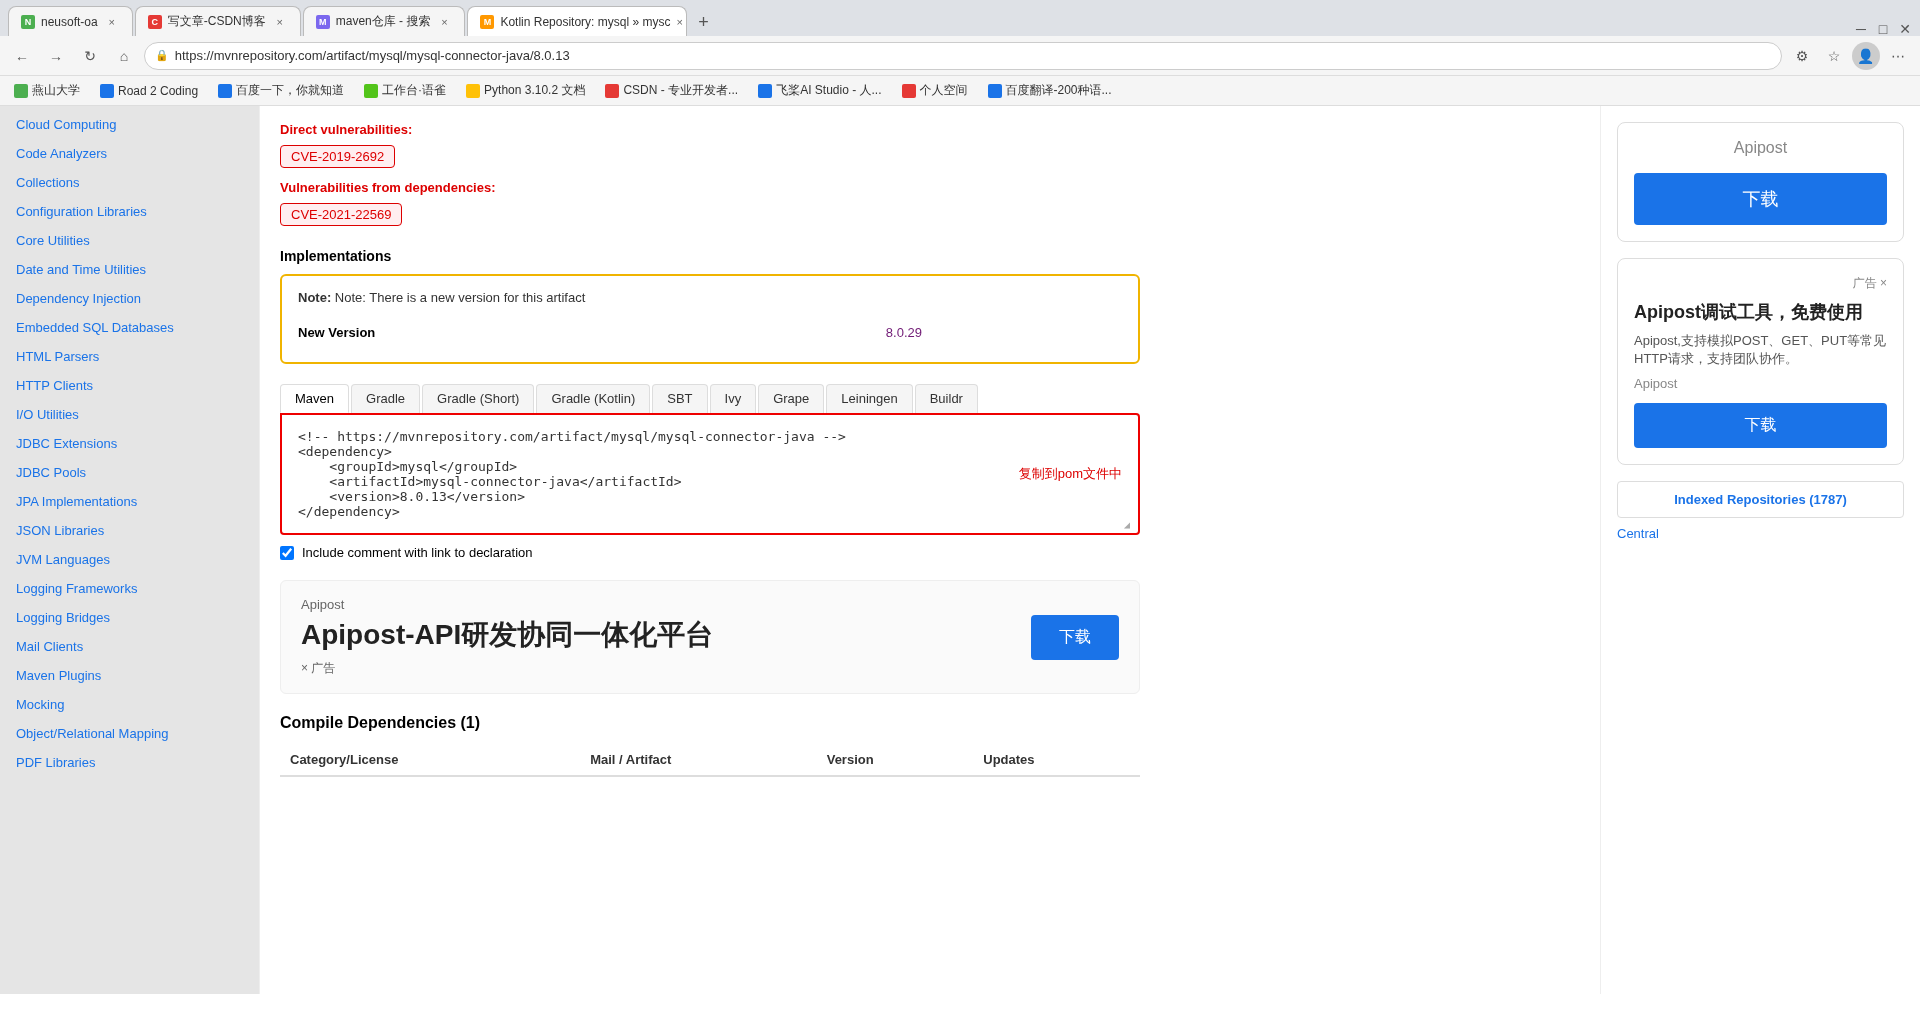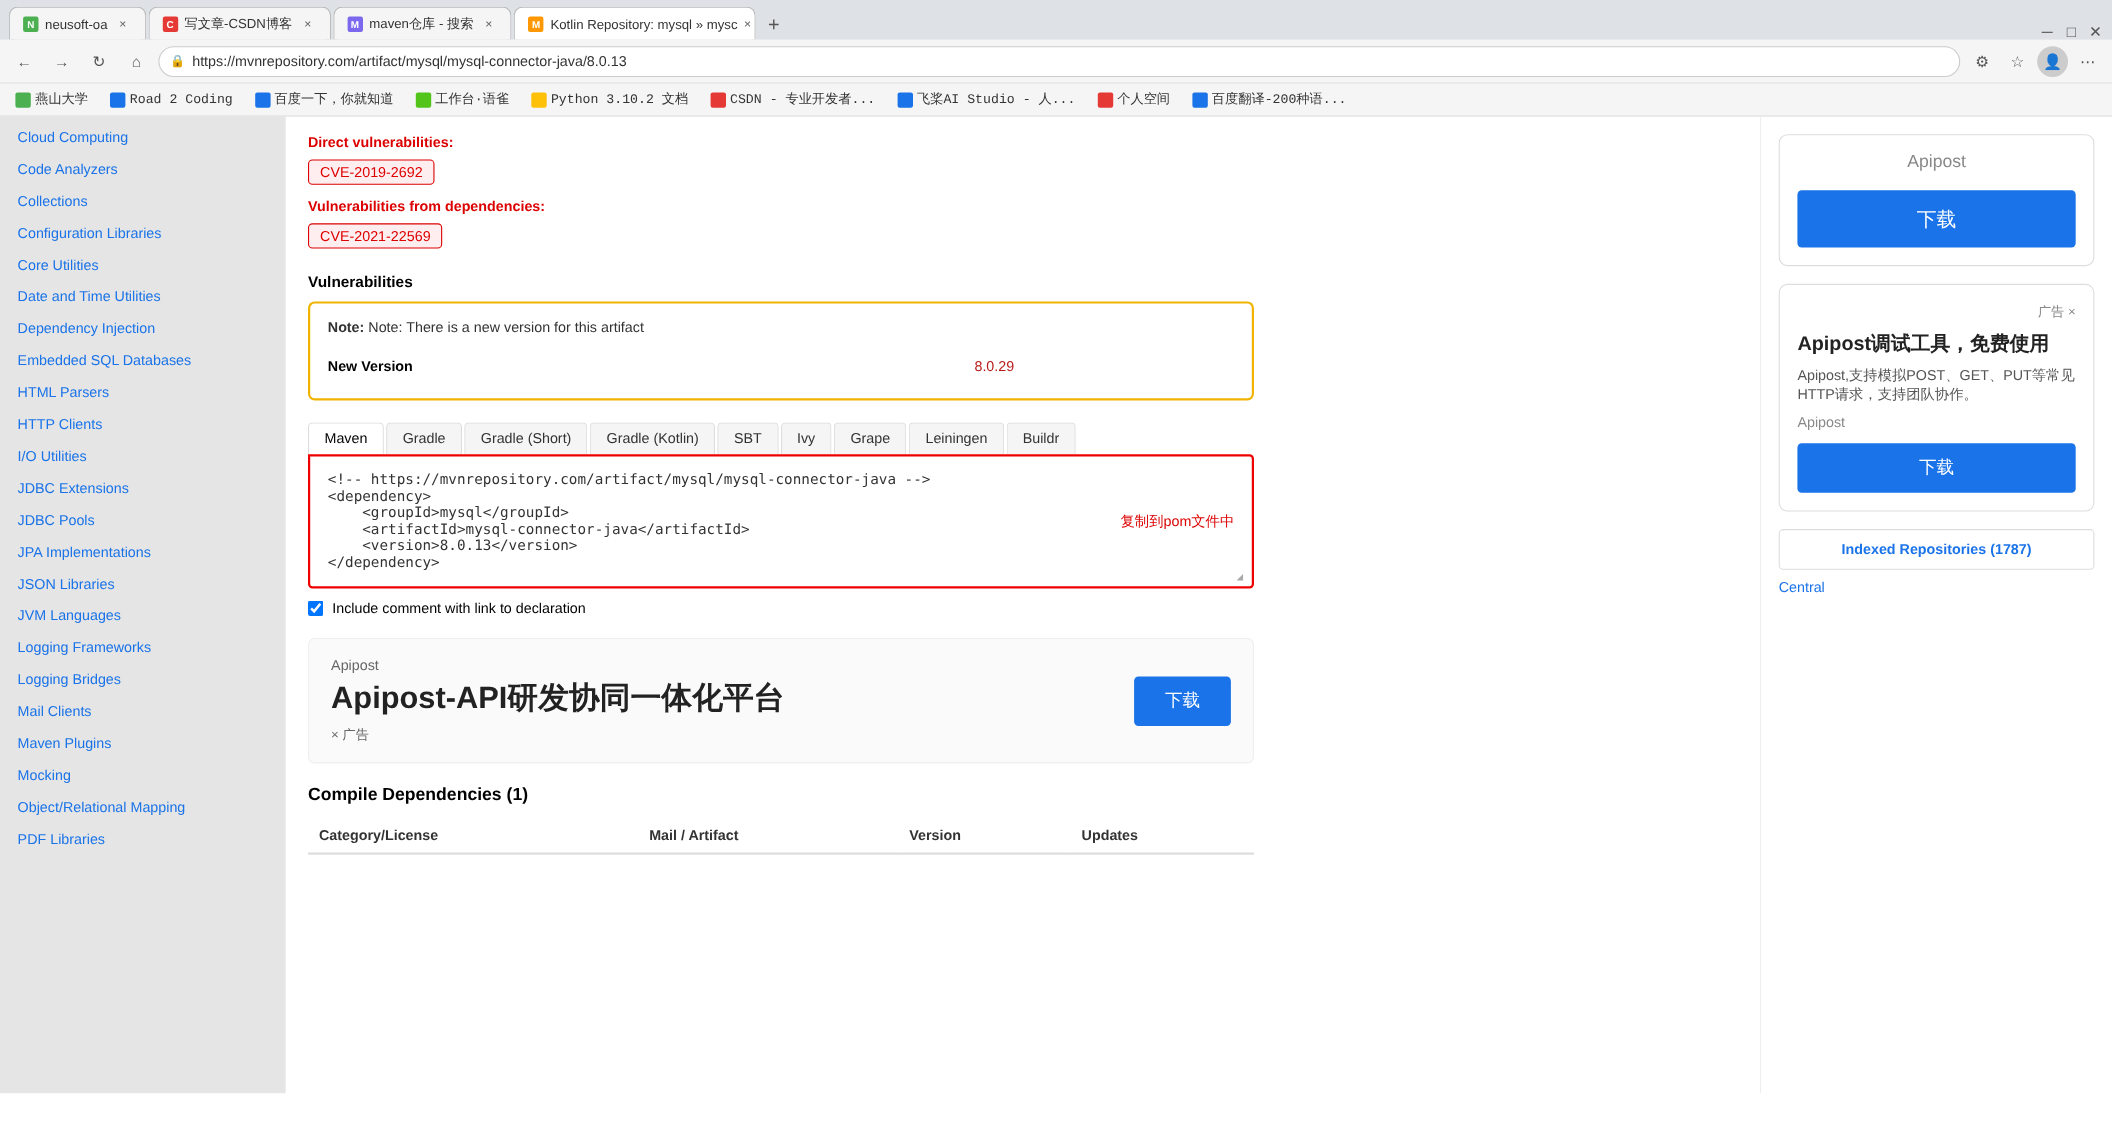--- a/index.html
+++ b/index.html
@@ -15,21 +15,21 @@
     .new-tab-btn { width: 28px; height: 28px; border-radius: 50%; display: flex; align-items: center; justify-content: center; font-size: 18px; color: #555; cursor: pointer; }
     .window-controls { margin-left: auto; display: flex; gap: 8px; align-items: center; }
     .win-btn { width: 14px; height: 14px; border-radius: 50%; display: flex; align-items: center; justify-content: center; font-size: 10px; cursor: pointer; }
 
     .nav-bar { display: flex; align-items: center; height: 40px; background: #f5f5f5; padding: 0 8px; gap: 6px; border-bottom: 1px solid #ddd; }
     .nav-btn { width: 28px; height: 28px; border-radius: 50%; display: flex; align-items: center; justify-content: center; font-size: 14px; color: #555; cursor: pointer; }
     .address-bar { flex: 1; height: 28px; border: 1px solid #ccc; border-radius: 14px; display: flex; align-items: center; padding: 0 10px; background: #fff; font-size: 13px; color: #333; gap: 6px; }
     .address-bar .lock-icon { color: #666; font-size: 11px; }
     .nav-icons-right { display: flex; align-items: center; gap: 4px; }
 
-    .bookmarks-bar { display: flex; align-items: center; height: 30px; background: #f5f5f5; padding: 0 8px; gap: 8px; border-bottom: 1px solid #ddd; overflow: hidden; font-family: Liberation Mono, monospace; }
+    .bookmarks-bar { display: flex; align-items: center; height: 30px; background: #f5f5f5; padding: 0 8px; gap: 8px; border-bottom: 1px solid #ddd; overflow: hidden; }
     .bookmark-item { display: flex; align-items: center; gap: 4px; font-size: 12px; color: #333; cursor: pointer; padding: 2px 6px; border-radius: 4px; white-space: nowrap; }
 
     
     .main-layout { display: flex; width: 100%; height: calc(1034px - 146px); overflow: hidden; }
 
     
     .sidebar { width: 260px; min-width: 260px; overflow-y: auto; border-right: 1px solid #eee; padding: 4px 0; background: #e5e5e5; }
     .sidebar-item { display: block; padding: 7px 16px; font-size: 13px; color: #1a73e8; cursor: pointer; text-decoration: none; }
 
     
@@ -39,21 +39,21 @@
     
     .vuln-section { margin-bottom: 20px; }
     .vuln-label { color: #d00; font-weight: bold; margin-bottom: 6px; }
     .vuln-badge { display: inline-block; background: #ffeef0; border: 1px solid #d00; color: #d00; padding: 3px 10px; border-radius: 4px; font-size: 13px; cursor: pointer; margin: 2px 0; }
 
     .info-box { border: 2px solid #f0b400; border-radius: 6px; padding: 14px 16px; margin-bottom: 20px; }
     .info-box-note { font-size: 13px; color: #333; margin-bottom: 12px; }
     .info-box-note strong { font-weight: bold; }
     .info-box-row { display: flex; align-items: center; padding: 8px 0; }
     .info-box-key { font-weight: bold; font-size: 13px; min-width: 160px; }
-    .info-box-val { color: #b91c1c; font-size: 13px; margin-left: auto; padding-right: 200px; }
+    .info-box-val { color: #701a75; font-size: 13px; margin-left: auto; padding-right: 200px; }
 
     
     .dep-tabs { display: flex; gap: 2px; margin-bottom: 0; border-bottom: none; }
     .dep-tab { padding: 6px 14px; font-size: 13px; border: 1px solid #ddd; border-bottom: none; border-radius: 4px 4px 0 0; background: #f5f5f5; cursor: pointer; color: #333; }
     .dep-tab.active { background: #fff; border-bottom: 1px solid #fff; color: #000; font-weight: 500; }
 
     .code-box { border: 2px solid #e00; border-radius: 0 4px 4px 4px; padding: 14px 16px; font-family: monospace; font-size: 13px; color: #333; background: #fff; position: relative; min-height: 120px; }
     .code-box pre { white-space: pre-wrap; }
     .copy-label { position: absolute; right: 16px; top: 50%; transform: translateY(-50%); color: #d00; font-size: 13px; cursor: pointer; font-family: Arial; }
     .resize-handle { position: absolute; bottom: 4px; right: 4px; width: 10px; height: 10px; cursor: se-resize; color: #aaa; font-size: 10px; }
@@ -215,21 +215,21 @@
   <div class="content-area">
     <div class="content-inner">
 
       <div class="vuln-section">
         <div class="vuln-label">Direct vulnerabilities:</div>
         <div class="vuln-badge">CVE-2019-2692</div>
         <div class="vuln-label" style="margin-top:10px;">Vulnerabilities from dependencies:</div>
         <div class="vuln-badge">CVE-2021-22569</div>
       </div>
 
-      <div style="font-weight:bold;font-size:14px;margin-bottom:10px;">Vulnerabilities</div>
+      <div style="font-weight:bold;font-size:14px;margin-bottom:10px;">Implementations</div>
 
       <div class="info-box">
         <div class="info-box-note">
           <strong>Note:</strong> <span>Note: There is a new version for this artifact</span>
         </div>
         <div class="info-box-row">
           <span class="info-box-key">New Version</span>
           <span class="info-box-val">8.0.29</span>
         </div>
       </div>

